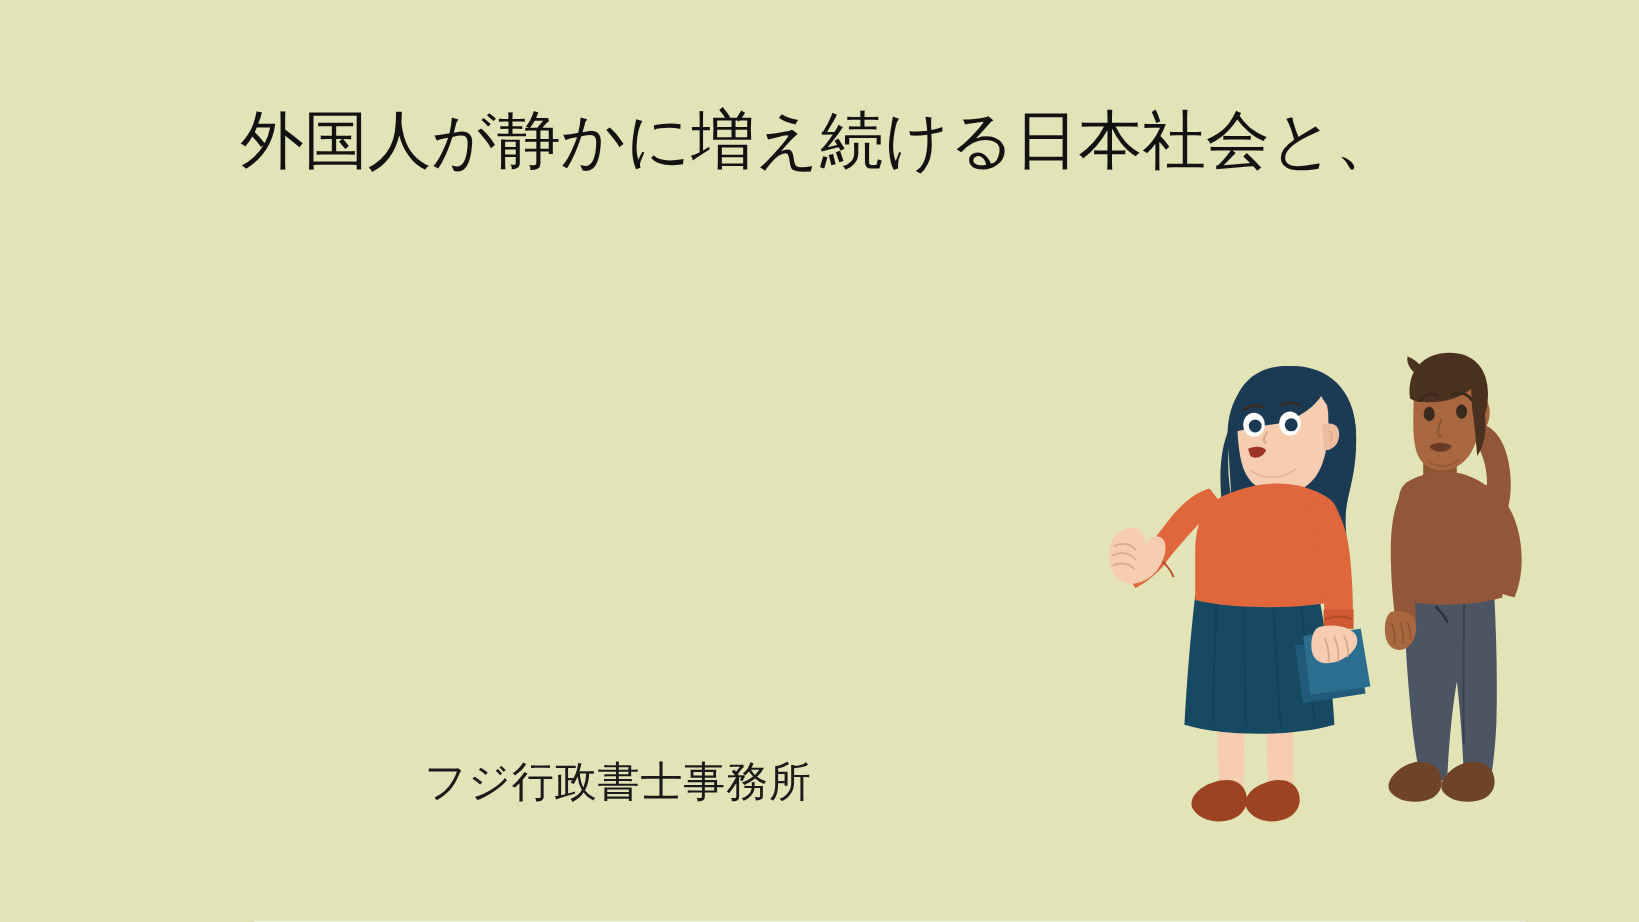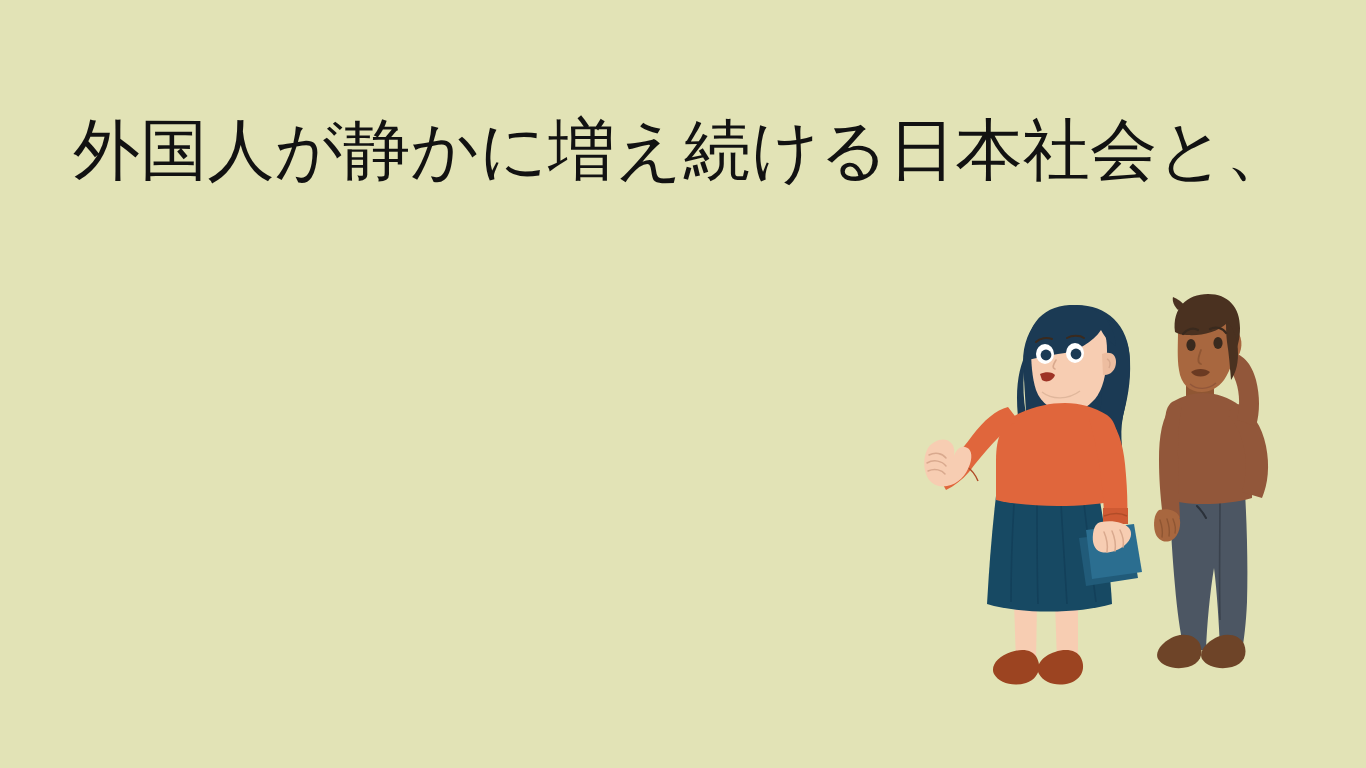--- a/index.html
+++ b/index.html
@@ -25,25 +25,24 @@
     position: absolute;
     left: 0;
     top: 84px;
     width: 1366px;
     text-align: center;
     line-height: 1.28;
     letter-spacing: 0.01em;
   }
   .title-line {
     display: block;
-    font-size: 67px;
+    font-size: 53px;
     font-weight: 400;
     color: #121212;
     white-space: nowrap;
-    margin-top: 24px;
   }
   #footer-block {
     position: absolute;
     left: 0;
     top: 628px;
     width: 1030px;
     text-align: center;
   }
   #footer-text {
     display: inline-block;
@@ -65,20 +64,23 @@
 <body>
 
 <div id="slide" style="background: rgb(226, 227, 182);">
 
   <div id="slide-bg" style="background: rgb(226, 227, 182);"></div>
 
   <div id="title-block">
     <span class="title-line" style="color: rgb(18, 18, 18);">外国人が静かに増え続ける日本社会と、</span>
   </div>
 
+  <div id="footer-block">
+    <span id="footer-text" style="color: rgb(26, 26, 26);">フジ行政書士事務所</span>
+  </div>
 
   <div id="illustration">
     <svg viewBox="0 0 430 430" xmlns="http://www.w3.org/2000/svg" aria-hidden="true">
 
       <g>
 
         <path fill="#1b3a54" d="M133 83 C133 44 158 25 187 25 C216 25 239 44 240 80
                  C241 104 237 120 233 136
                  C231 147 231 156 232 166 L229 166
                  C226 154 224 146 223 140

